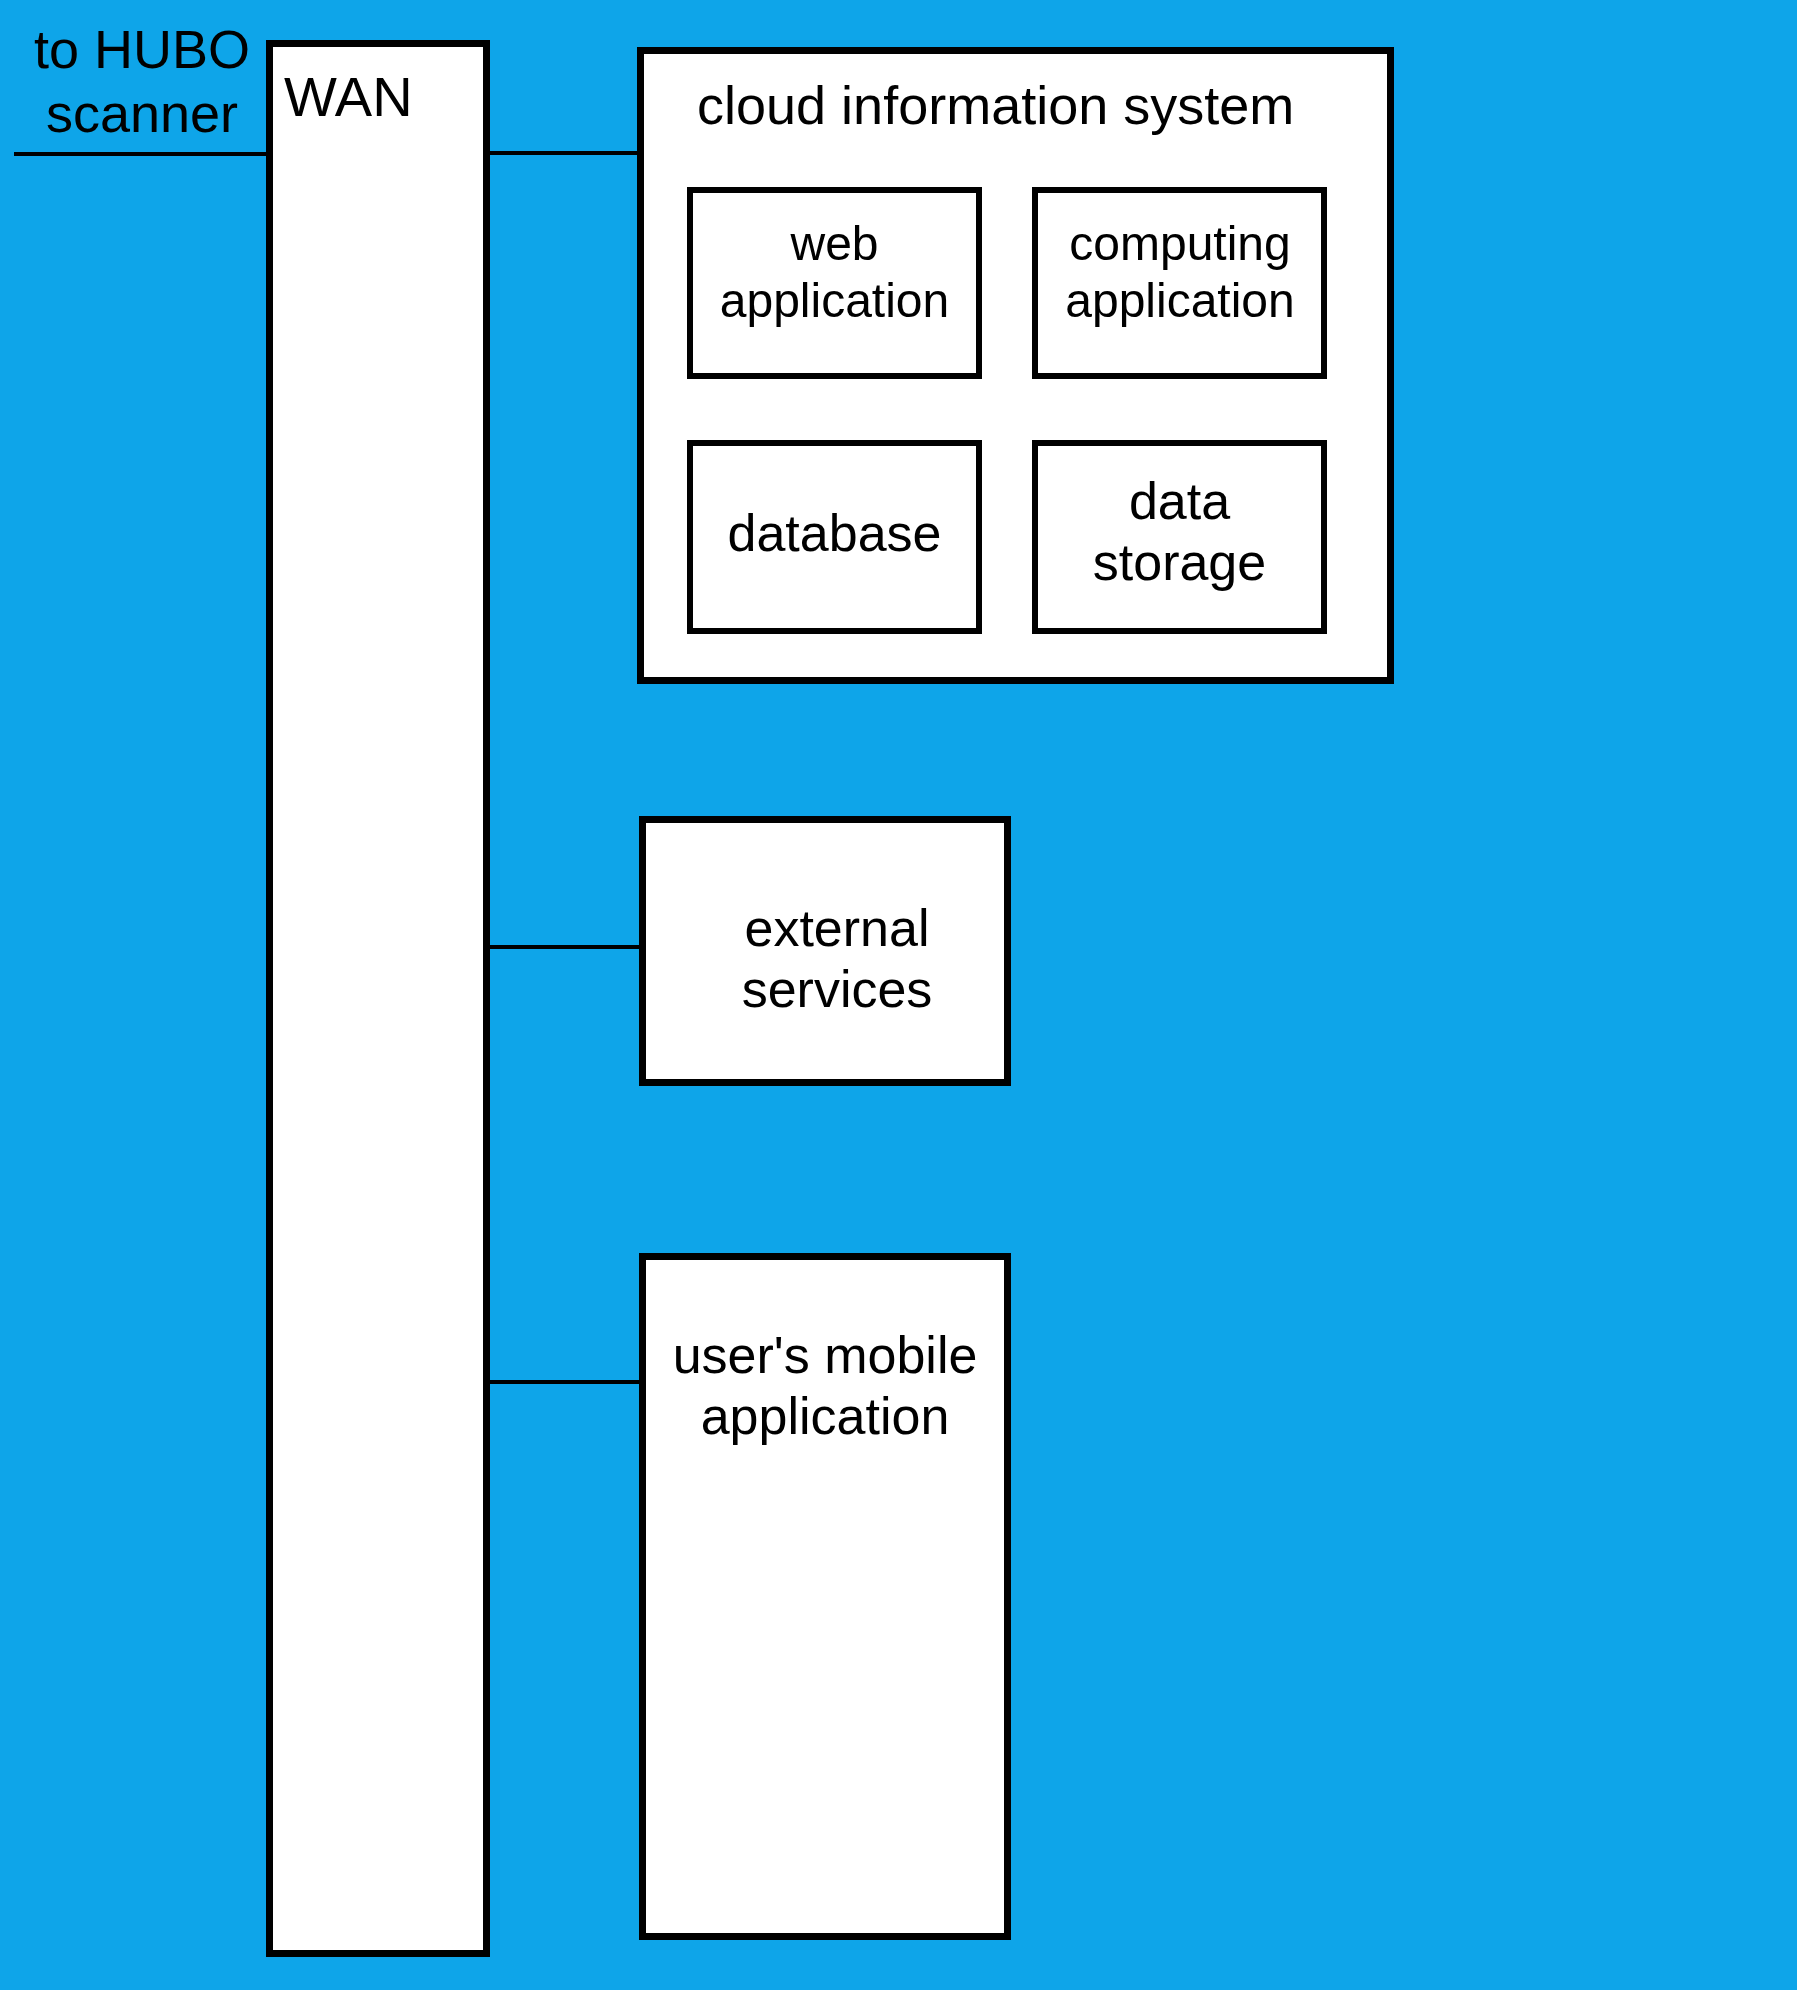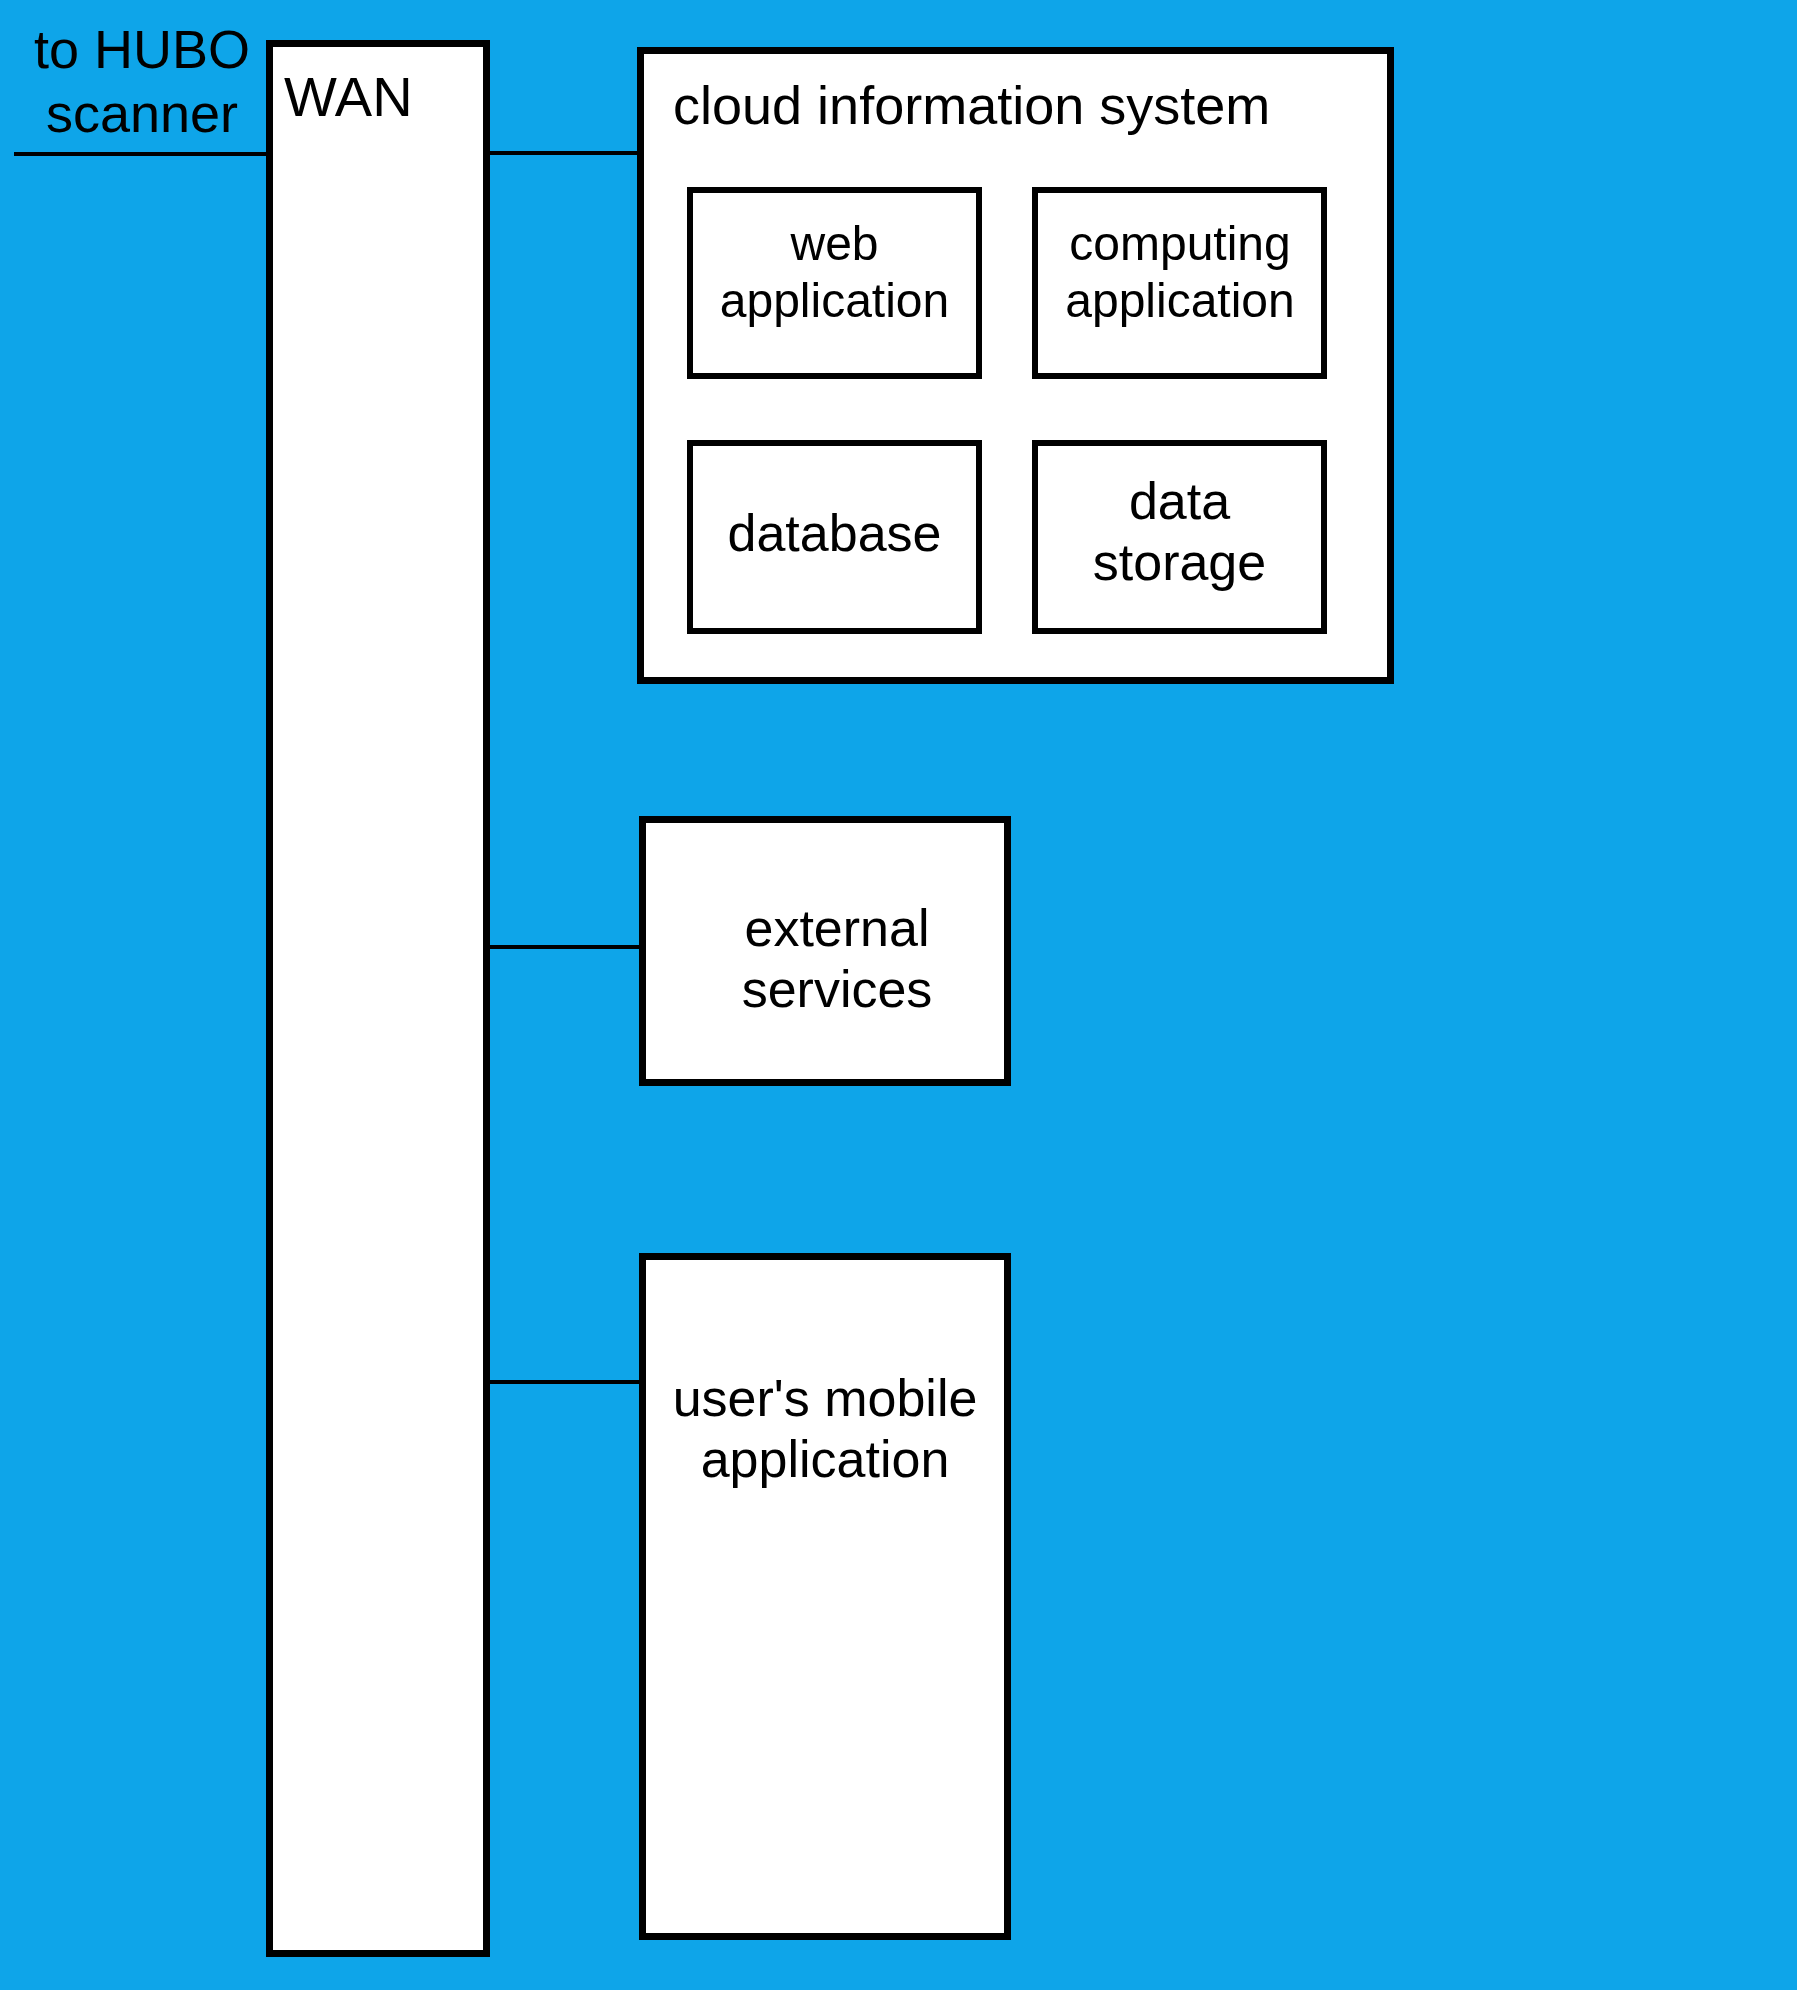--- a/index.html
+++ b/index.html
@@ -85,21 +85,21 @@
     top: 47px;
     width: 757px;
     height: 637px;
   }
   #cloud-title {
     left: 637px;
     top: 74px;
     width: 757px;
     font-size: 54px;
     text-align: left;
-    padding-left: 36px;
+    padding-left: 60px;
     box-sizing: border-box;
   }
   #wire-cloud {
     left: 488px;
     top: 151px;
     width: 152px;
   }
 
   #web-app-box {
     left: 687px;
@@ -178,21 +178,20 @@
     height: 281px;
   }
   #mobile-app-box.tall {
     height: 687px;
   }
   #mobile-app-label {
     left: 639px;
     top: 1325px;
     width: 372px;
     font-size: 52px;
-    margin-top: 43px;
   }
   #wire-mobile {
     left: 488px;
     top: 1380px;
     width: 154px;
   }
 </style>
 </head>
 <body>
 

